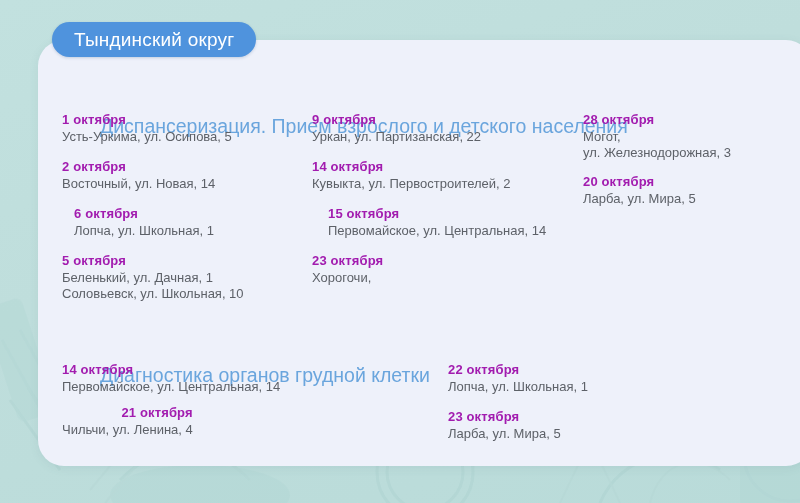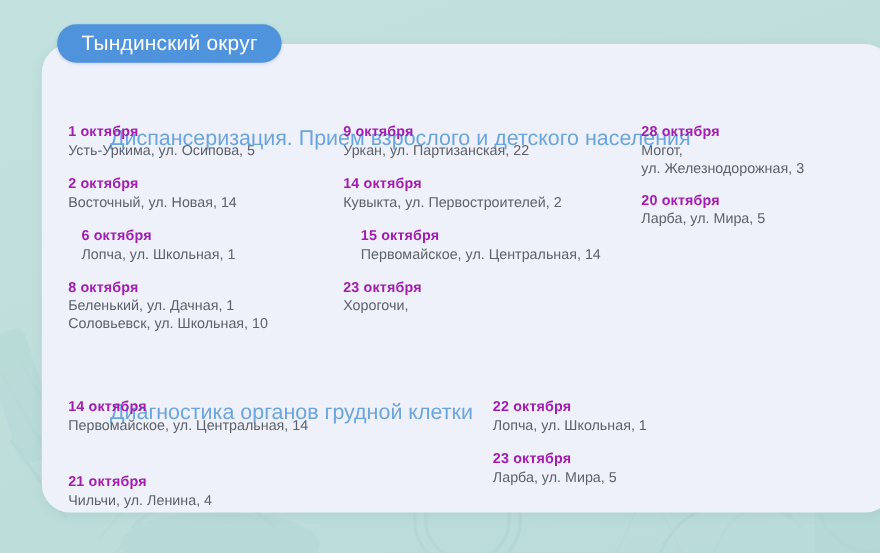--- a/index.html
+++ b/index.html
@@ -138,21 +138,21 @@
     </div>
     <div class="entry" style="left:24px; top:119px;">
       <p class="date">2 октября</p>
       <p class="addr">Восточный, ул. Новая, 14</p>
     </div>
     <div class="entry" style="left:24px; top:166px;margin-left:12px;">
       <p class="date">6 октября</p>
       <p class="addr">Лопча, ул. Школьная, 1</p>
     </div>
     <div class="entry" style="left:24px; top:213px;">
-      <p class="date">8 октября</p>
+      <p class="date">5 октября</p>
       <p class="addr">Беленький, ул. Дачная, 1</p>
       <p class="addr">Соловьевск, ул. Школьная, 10</p>
     </div>
 
     <div class="entry" style="left:274px; top:72px;">
       <p class="date">9 октября</p>
       <p class="addr">Уркан, ул. Партизанская, 22</p>
     </div>
     <div class="entry" style="left:274px; top:119px;">
       <p class="date">14 октября</p>
@@ -176,21 +176,21 @@
       <p class="date">20 октября</p>
       <p class="addr">Ларба, ул. Мира, 5</p>
     </div>
 
     <div id="heading-2" class="section-heading">Диагностика органов грудной клетки</div>
 
     <div class="entry" style="left:24px; top:322px;">
       <p class="date">14 октября</p>
       <p class="addr">Первомайское, ул. Центральная, 14</p>
     </div>
-    <div class="entry" style="left:24px; top:390px;">
+    <div class="entry" style="left:24px; top:365px;text-align:right;">
       <p class="date">21 октября</p>
       <p class="addr">Чильчи, ул. Ленина, 4</p>
     </div>
 
     <div class="entry" style="left:410px; top:322px;">
       <p class="date">22 октября</p>
       <p class="addr">Лопча, ул. Школьная, 1</p>
     </div>
     <div class="entry" style="left:410px; top:369px;">
       <p class="date">23 октября</p>

